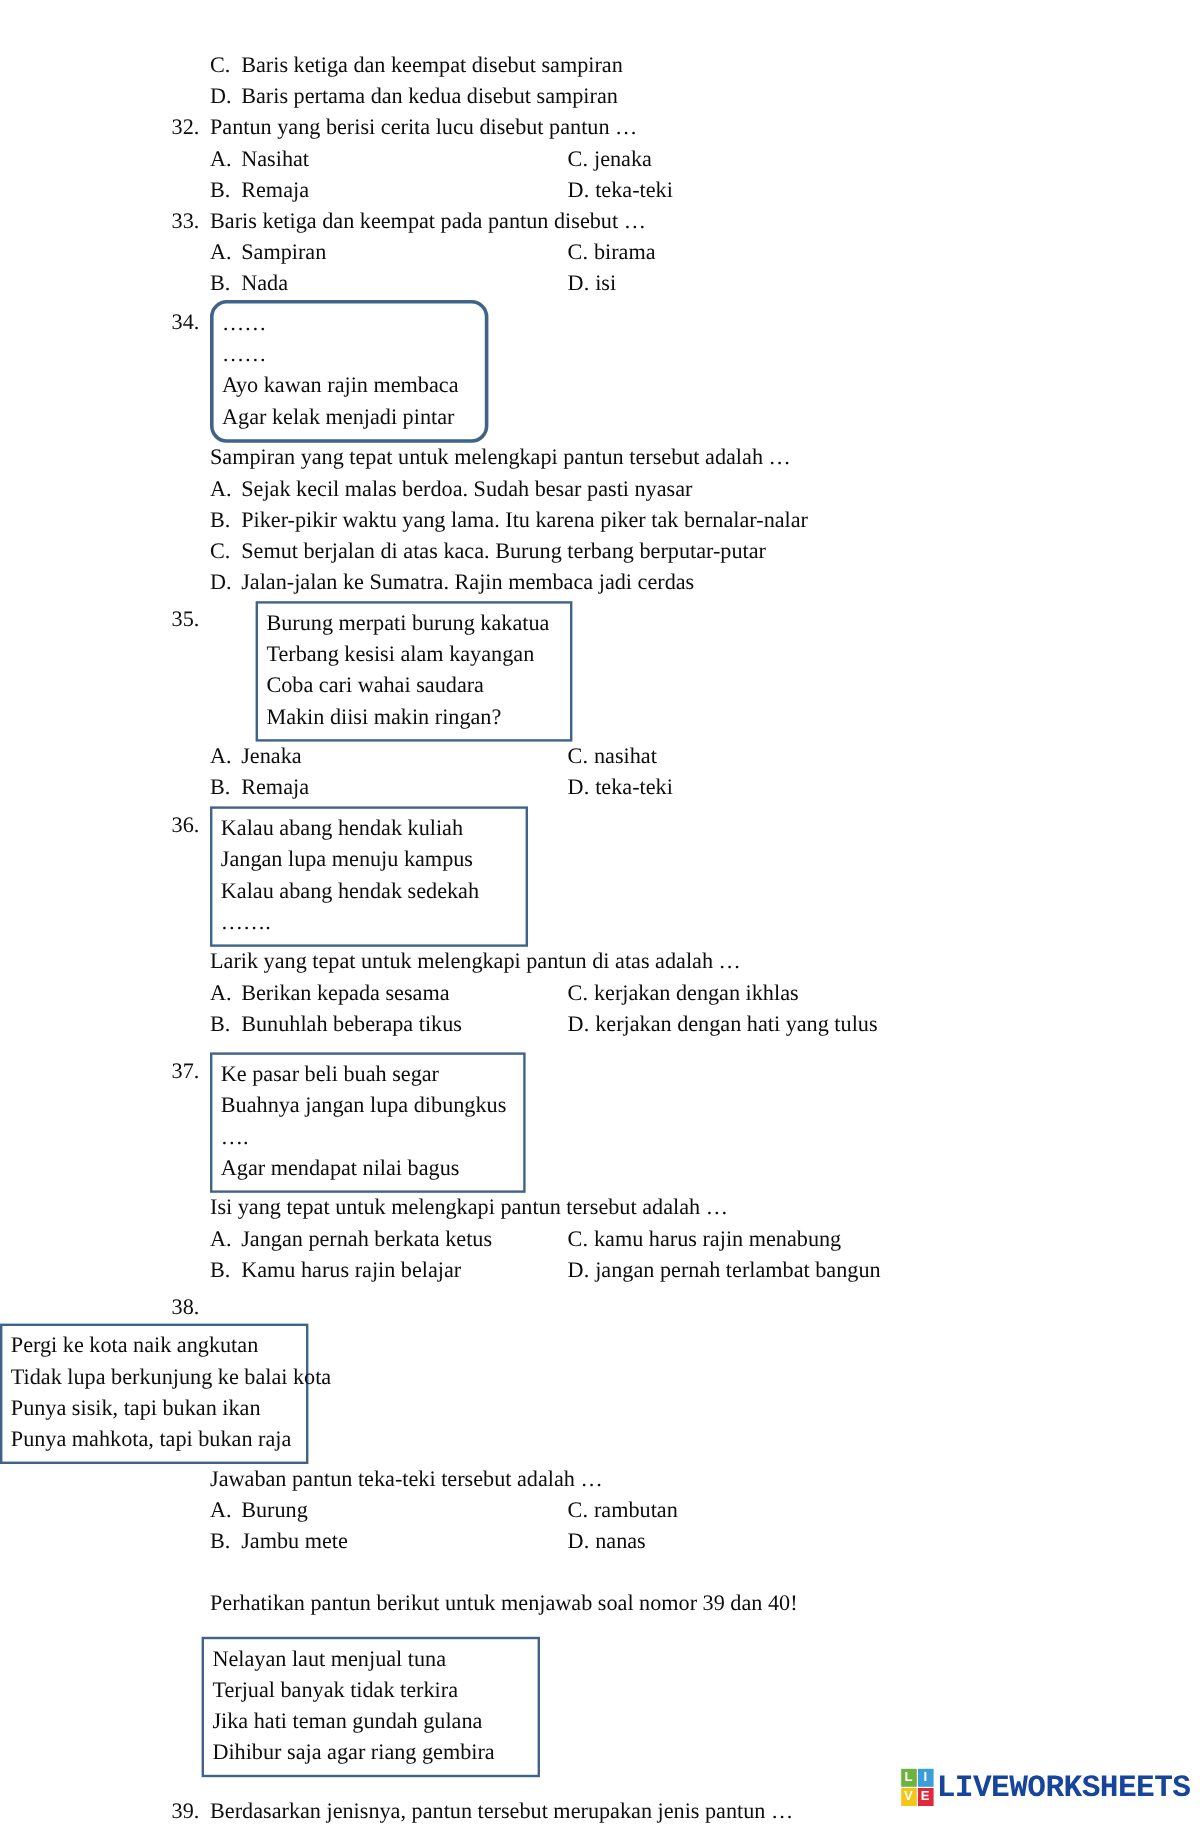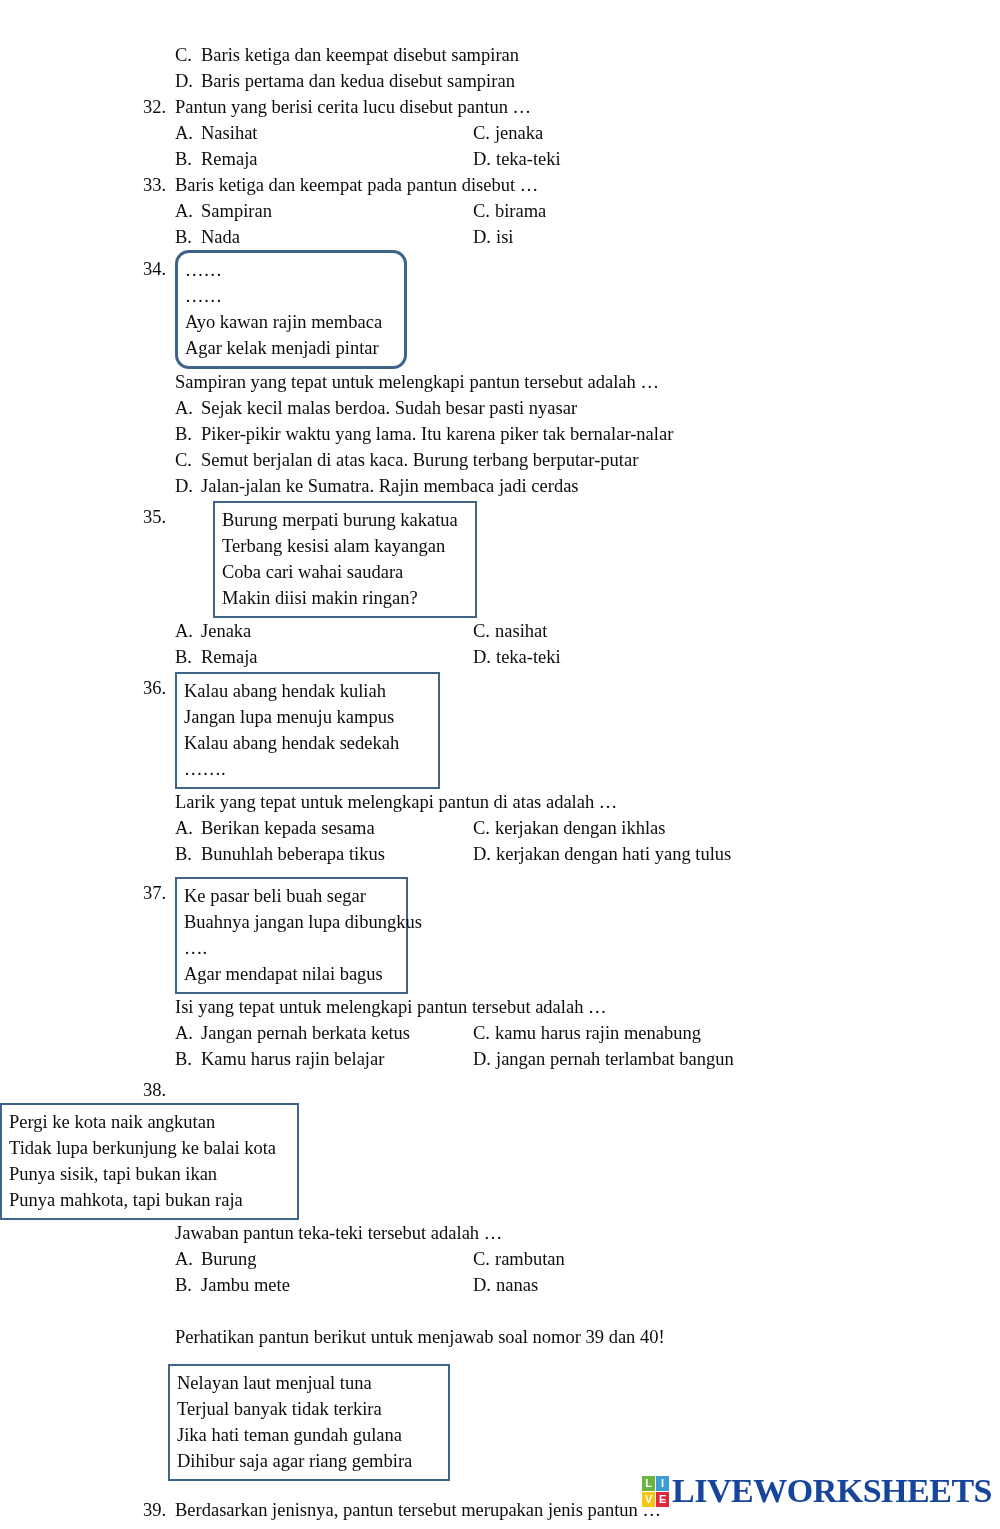--- a/index.html
+++ b/index.html
@@ -144,23 +144,23 @@
     font-weight: bold;
     font-size: 11px;
     color: #ffffff;
     line-height: 1;
   }
   .lg-l { background: #6cb33f; }
   .lg-i { background: #3b9ed8; }
   .lg-v { background: #f5c518; }
   .lg-e { background: #e0283c; }
   .logo-word {
-    font-family: Liberation Serif, serif;
+    font-family: Liberation Mono, monospace;
     font-weight: bold;
-    font-size: 34px;
+    font-size: 26px;
     letter-spacing: -0.5px;
     color: #17459b;
     line-height: 1;
   }
 </style>
 </head>
 <body>
 
 <div class="page">
 
@@ -332,21 +332,21 @@
       <span>Bunuhlah beberapa tikus</span>
     </div>
     <div class="optB">
       <span class="lab" style="margin-right:5px;">D.</span>
       <span>kerjakan dengan hati yang tulus</span>
     </div>
   </div>
 
   <div class="boxline" style="margin-top:10px;">
     <div class="boxnum" style="padding-top:3px;">37.</div>
-    <div class="pbox" style="width:233px;">
+    <div class="pbox" style="width:263px;">
       <div>Ke pasar beli buah segar</div>
       <div>Buahnya jangan lupa dibungkus</div>
       <div>….</div>
       <div>Agar mendapat nilai bagus</div>
     </div>
   </div>
   <div class="stem">Isi yang tepat untuk melengkapi pantun tersebut adalah …</div>
   <div class="optrow">
     <div class="optL"></div>
     <div class="optA">
@@ -365,21 +365,21 @@
       <span>Kamu harus rajin belajar</span>
     </div>
     <div class="optB">
       <span class="lab" style="margin-right:5px;">D.</span>
       <span>jangan pernah terlambat bangun</span>
     </div>
   </div>
 
   <div class="boxline" style="margin-top:2px;flex-direction:column;">
     <div class="boxnum" style="padding-top:3px;">38.</div>
-    <div class="pbox" style="width:299px;">
+    <div class="pbox" style="width:257px;">
       <div>Pergi ke kota naik angkutan</div>
       <div>Tidak lupa berkunjung ke balai kota</div>
       <div>Punya sisik, tapi bukan ikan</div>
       <div>Punya mahkota, tapi bukan raja</div>
     </div>
   </div>
   <div class="stem">Jawaban pantun teka-teki tersebut adalah …</div>
   <div class="optrow">
     <div class="optL"></div>
     <div class="optA">

